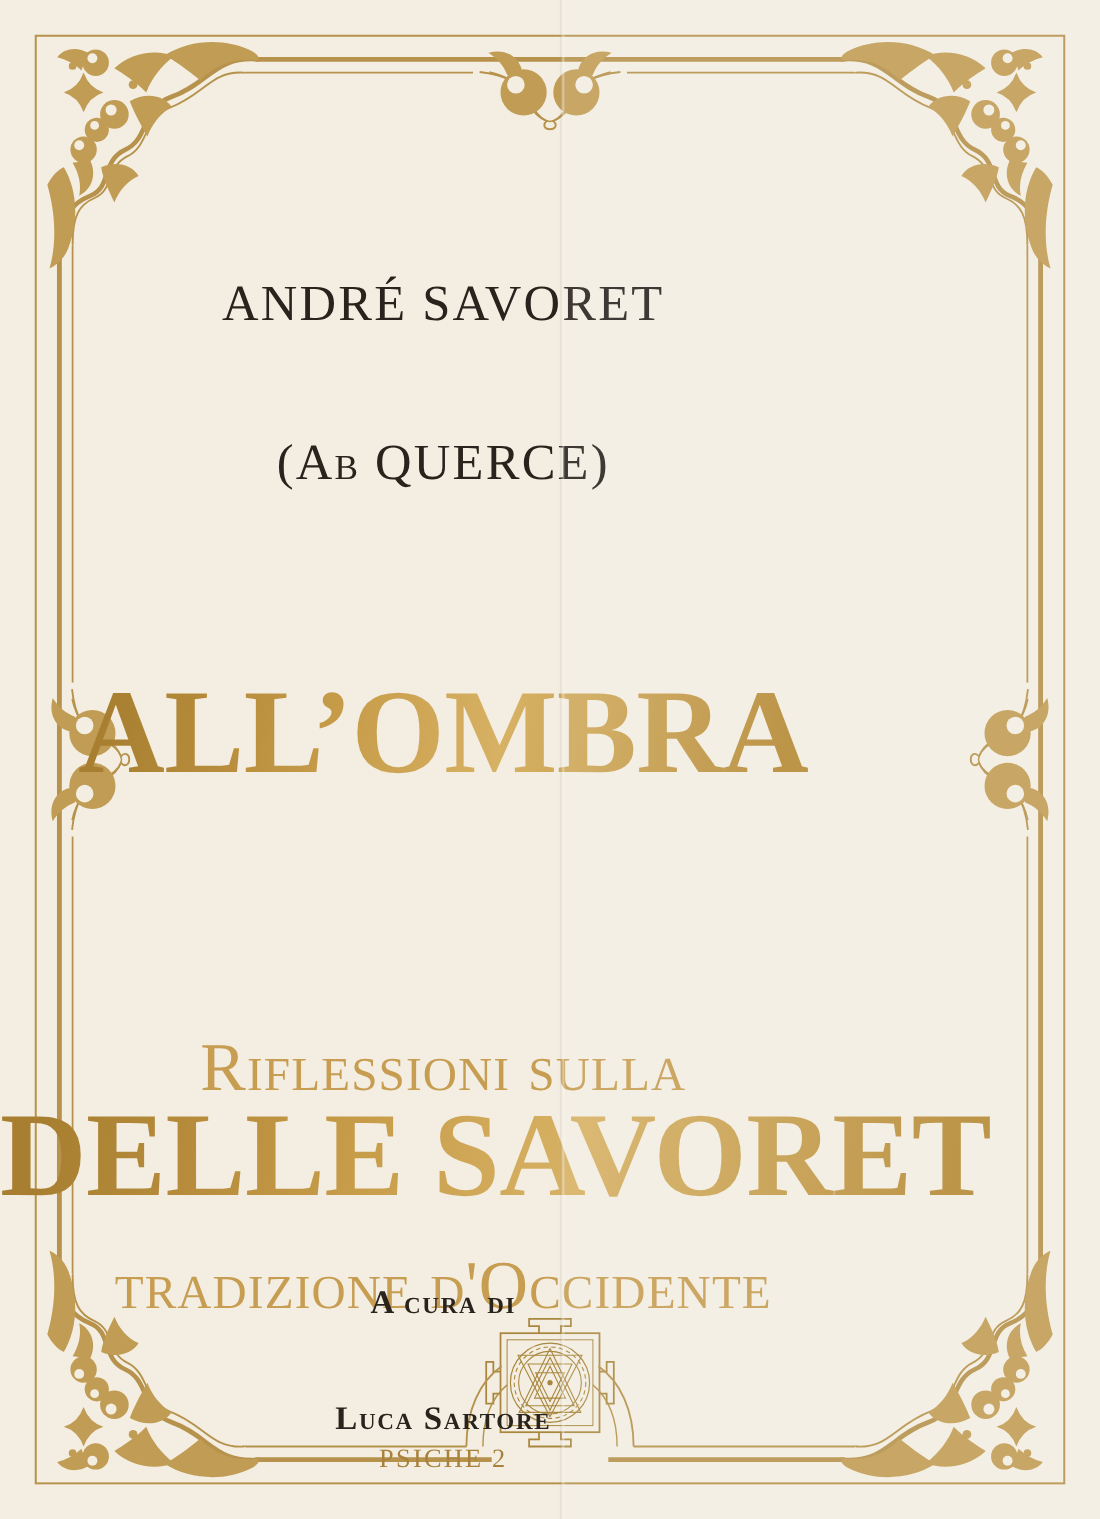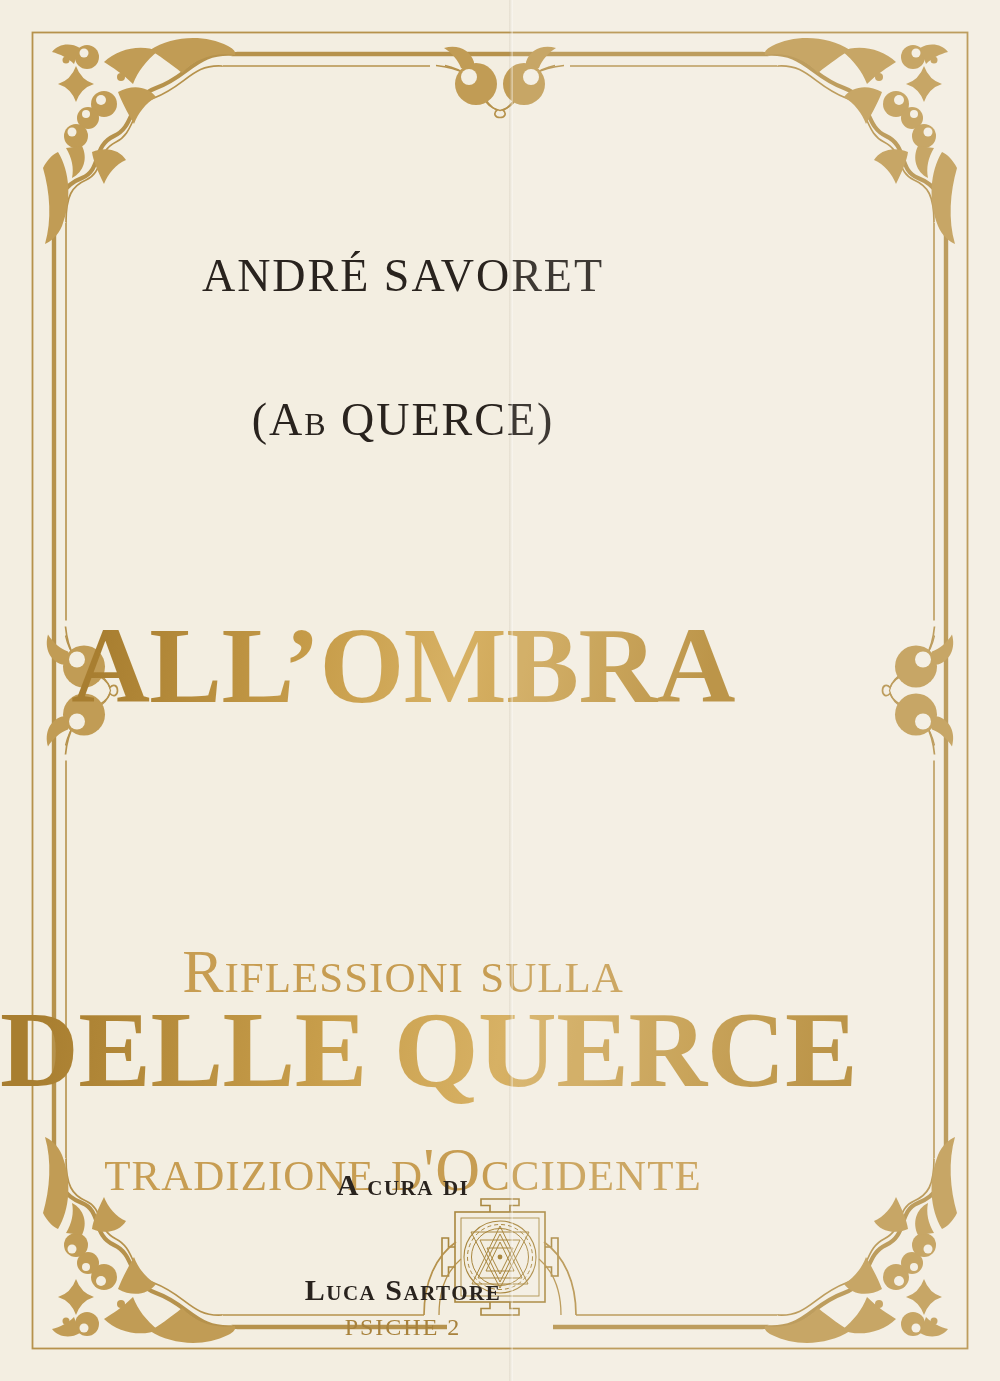--- a/index.html
+++ b/index.html
@@ -126,21 +126,21 @@
   </svg>
 
   <div class="textlayer">
     <div class="tblock author">
       <div>ANDRÉ SAVORET</div>
       <div class="smallcaps">(Ab QUERCE)</div>
     </div>
 
     <div class="tblock title">
       <div><span class="tl">ALL’OMBRA</span></div>
-      <div><span class="tl">DELLE QUERCE</span></div>
+      <div><span class="tl">DELLE SAVORET</span></div>
     </div>
 
     <div class="tblock subtitle smallcaps">
       <div>Riflessioni sulla</div>
       <div>tradizione d'Occidente</div>
     </div>
 
     <div class="tblock editor smallcaps">
       <div>A cura di</div>
       <div>Luca Sartore</div>

